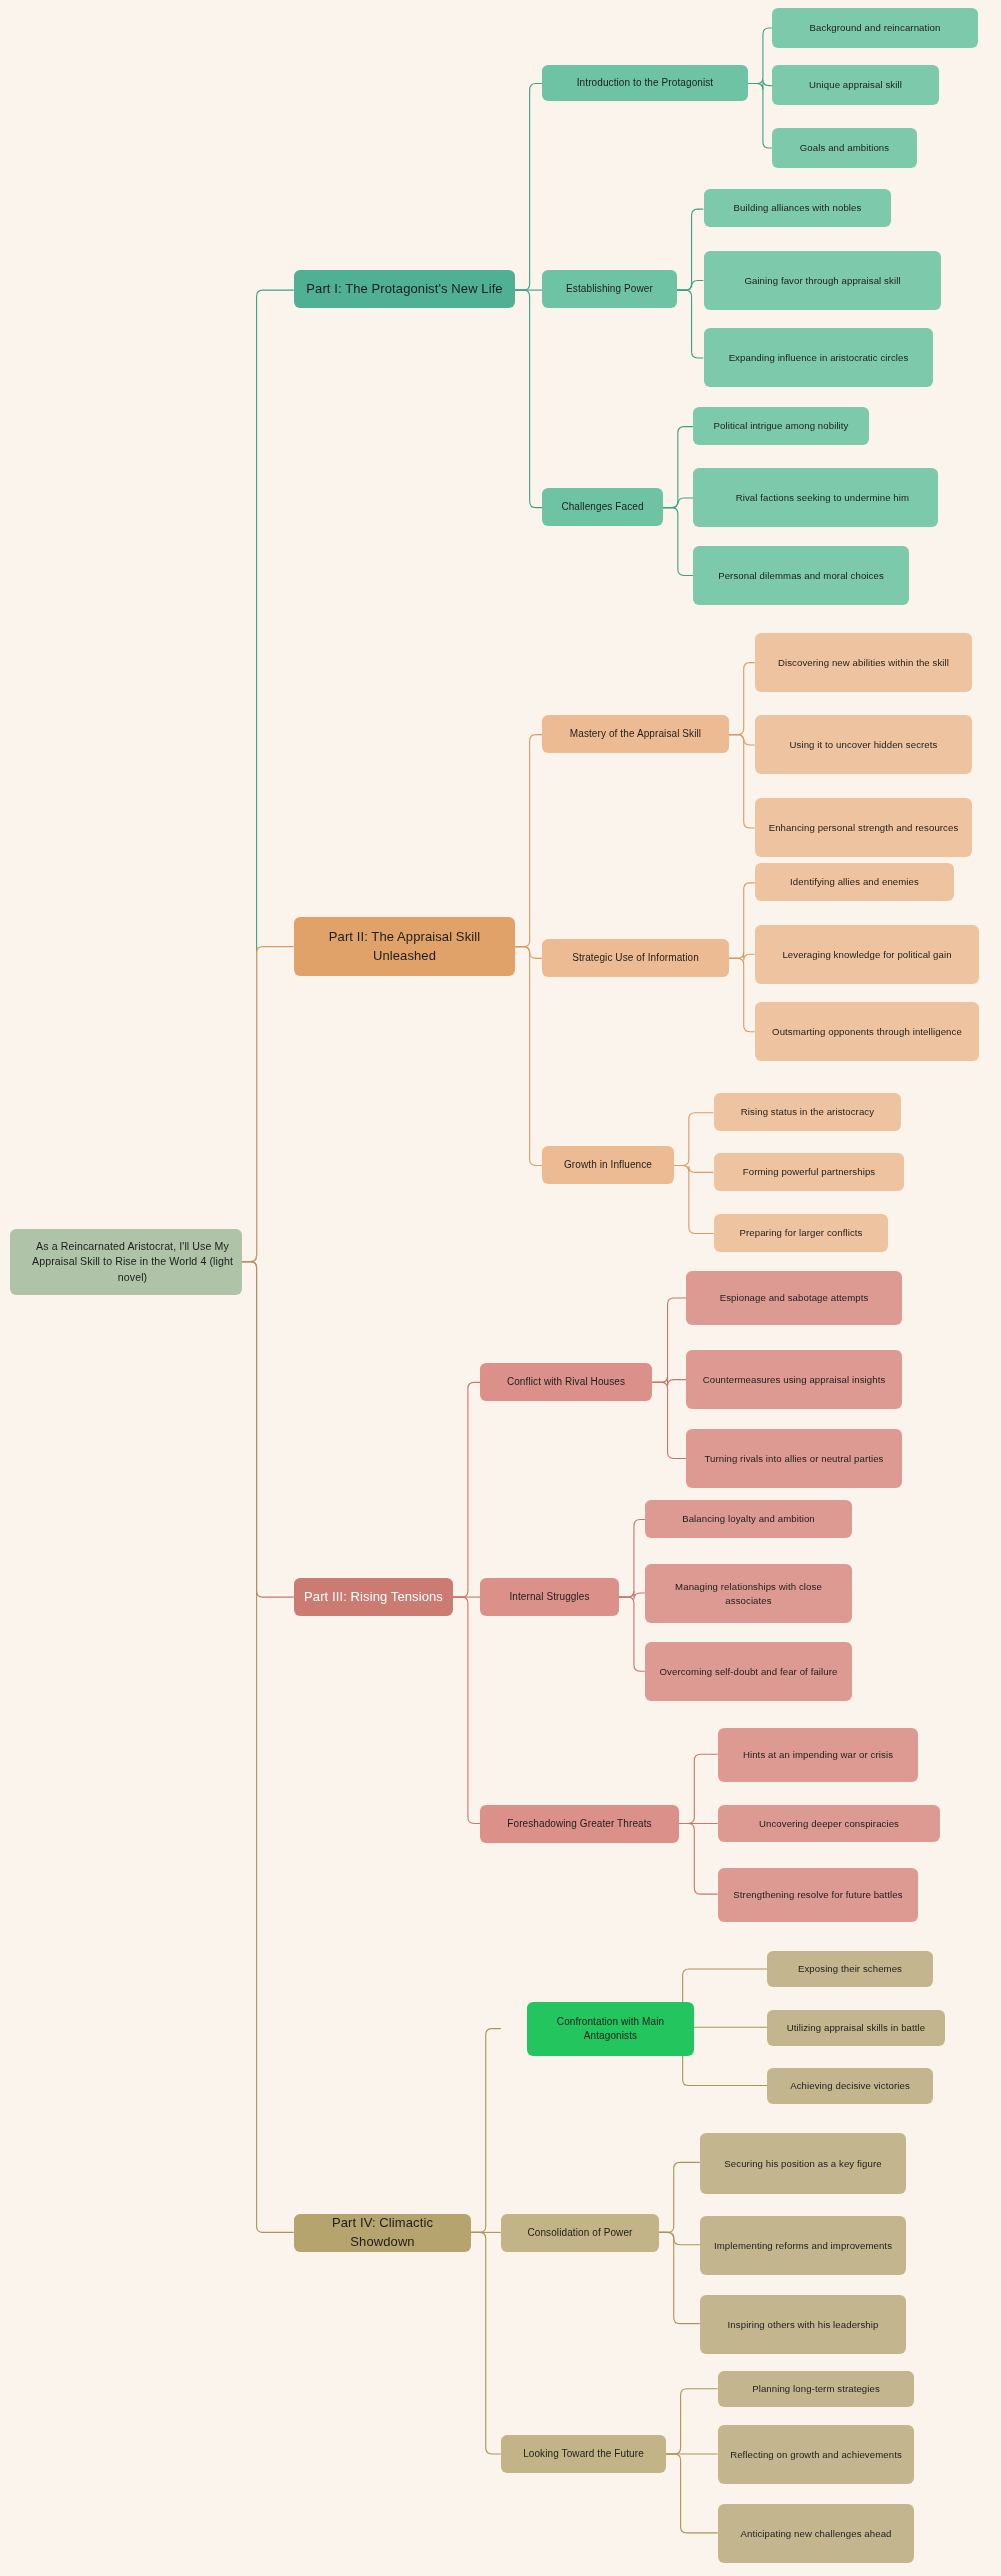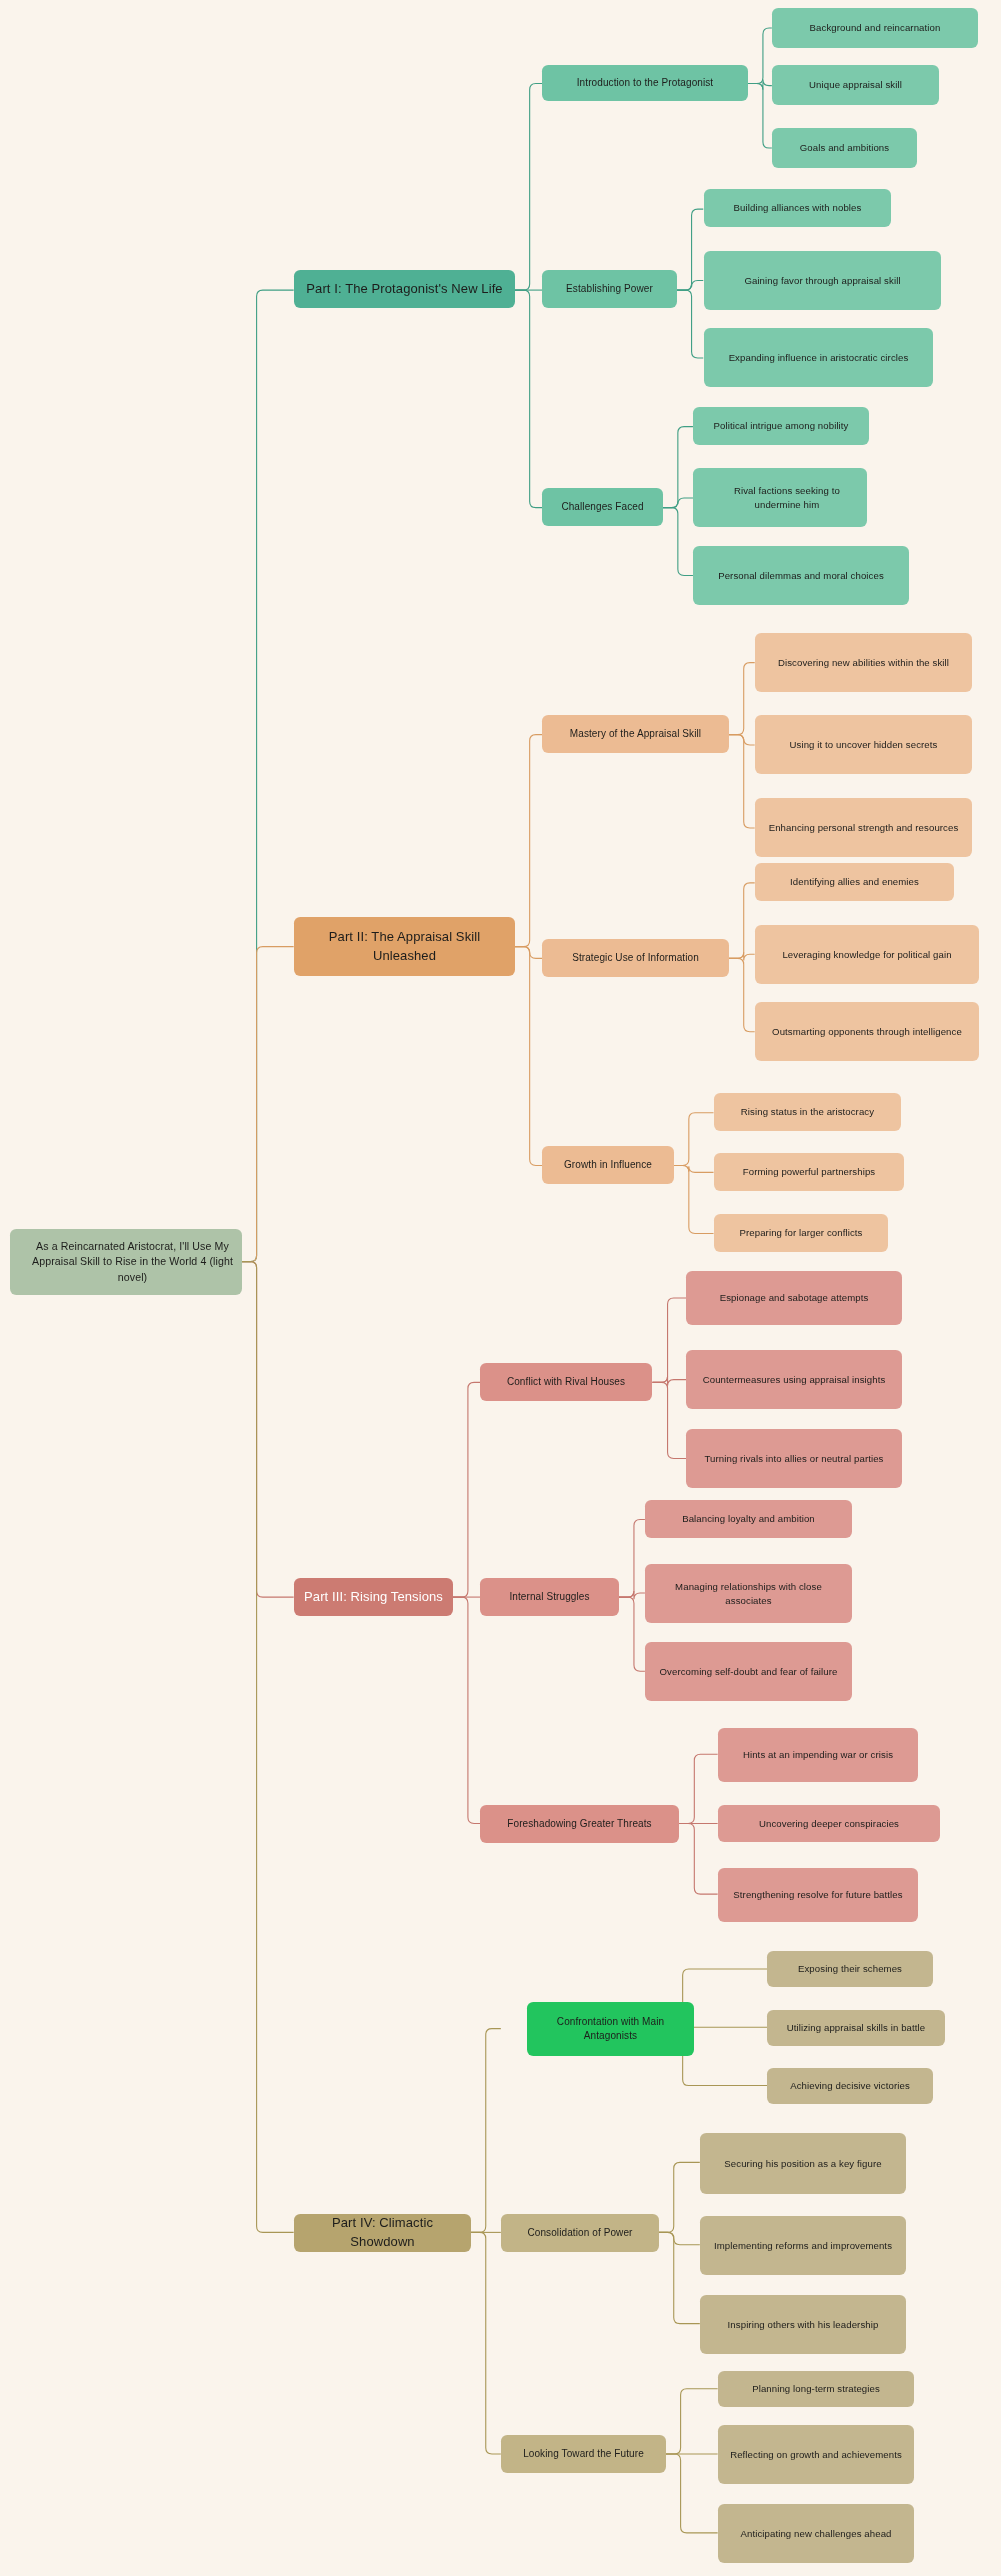--- a/index.html
+++ b/index.html
@@ -116,21 +116,21 @@
       <div class="node lvl2" style="left: 542px; top: 65px; width: 206px; height: 36px; background: rgb(110, 195, 164);">Introduction to the Protagonist</div>
       <div class="node lvl3" style="left: 772px; top: 7.6px; width: 206px; height: 40px; background: rgb(124, 201, 171);">Background and reincarnation</div>
       <div class="node lvl3" style="left: 772px; top: 65px; width: 167px; height: 40px; background: rgb(124, 201, 171);">Unique appraisal skill</div>
       <div class="node lvl3" style="left: 772px; top: 128px; width: 145px; height: 40px; background: rgb(124, 201, 171);">Goals and ambitions</div>
       <div class="node lvl2" style="left: 542px; top: 270px; width: 135px; height: 38px; background: rgb(110, 195, 164);">Establishing Power</div>
       <div class="node lvl3" style="left: 704px; top: 189px; width: 187px; height: 38px; background: rgb(124, 201, 171);">Building alliances with nobles</div>
       <div class="node lvl3" style="left: 704px; top: 251px; width: 237px; height: 59px; background: rgb(124, 201, 171);">Gaining favor through appraisal skill</div>
       <div class="node lvl3" style="left: 704px; top: 328px; width: 229px; height: 59px; background: rgb(124, 201, 171);">Expanding influence in aristocratic circles</div>
       <div class="node lvl2" style="left: 542px; top: 488px; width: 121px; height: 38px; background: rgb(110, 195, 164);">Challenges Faced</div>
       <div class="node lvl3" style="left: 693px; top: 407px; width: 176px; height: 38px; background: rgb(124, 201, 171);">Political intrigue among nobility</div>
-      <div class="node lvl3" style="left: 693px; top: 468px; width: 174px; height: 59px; background: rgb(124, 201, 171); padding-left: 20px;">Rival factions seeking to undermine him</div>
+      <div class="node lvl3" style="left: 693px; top: 468px; width: 245px; height: 59px; background: rgb(124, 201, 171); padding-left: 20px;">Rival factions seeking to undermine him</div>
       <div class="node lvl3" style="left: 693px; top: 546px; width: 216px; height: 59px; background: rgb(124, 201, 171);">Personal dilemmas and moral choices</div>
       <div class="node lvl1" style="left: 294px; top: 917px; width: 221px; height: 59px; background: rgb(224, 162, 104);">Part II: The Appraisal Skill Unleashed</div>
       <div class="node lvl2" style="left: 542px; top: 715px; width: 187px; height: 38px; background: rgb(236, 187, 147);">Mastery of the Appraisal Skill</div>
       <div class="node lvl3" style="left: 755px; top: 633px; width: 217px; height: 59px; background: rgb(238, 196, 160);">Discovering new abilities within the skill</div>
       <div class="node lvl3" style="left: 755px; top: 715px; width: 217px; height: 59px; background: rgb(238, 196, 160);">Using it to uncover hidden secrets</div>
       <div class="node lvl3" style="left: 755px; top: 798px; width: 217px; height: 59px; background: rgb(238, 196, 160);">Enhancing personal strength and resources</div>
       <div class="node lvl2" style="left: 542px; top: 939px; width: 187px; height: 38px; background: rgb(236, 187, 147);">Strategic Use of Information</div>
       <div class="node lvl3" style="left: 755px; top: 863px; width: 199px; height: 38px; background: rgb(238, 196, 160);">Identifying allies and enemies</div>
       <div class="node lvl3" style="left: 755px; top: 925px; width: 224px; height: 59px; background: rgb(238, 196, 160);">Leveraging knowledge for political gain</div>
       <div class="node lvl3" style="left: 755px; top: 1002px; width: 224px; height: 59px; background: rgb(238, 196, 160);">Outsmarting opponents through intelligence</div>

